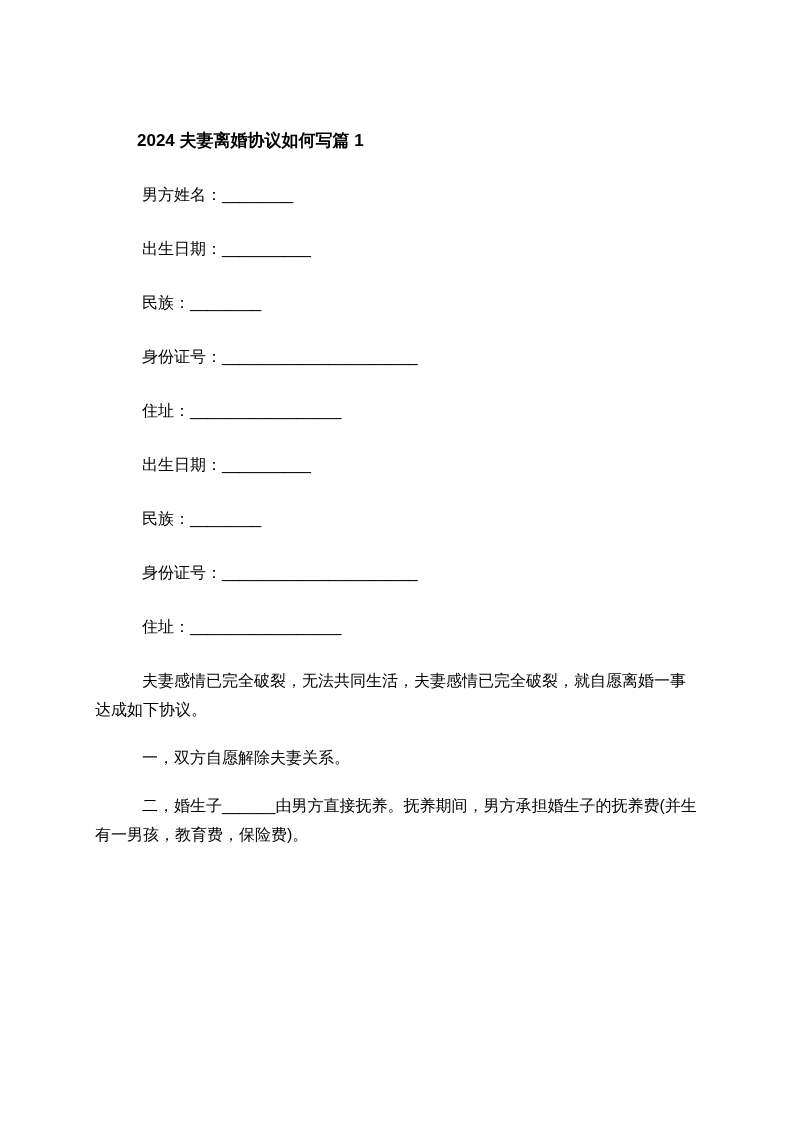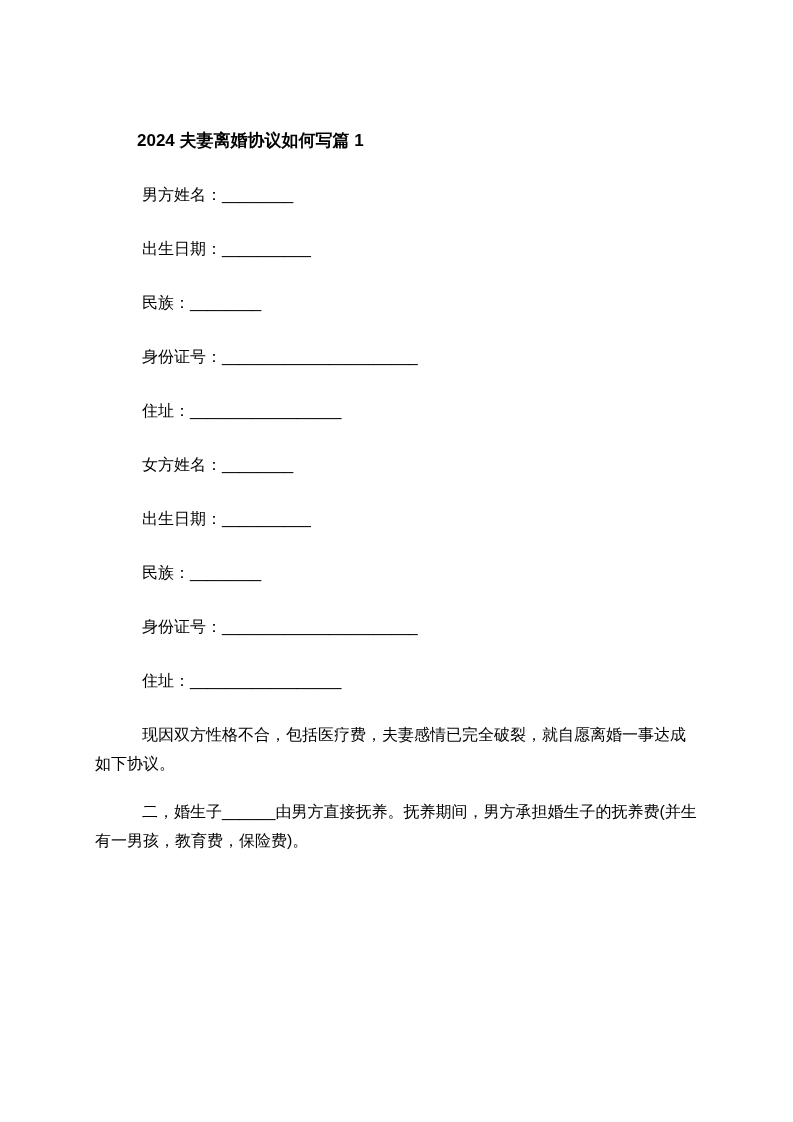--- a/index.html
+++ b/index.html
@@ -62,30 +62,30 @@
     <p class="line field">男方姓名：________</p>
 
     <p class="line field">出生日期：__________</p>
 
     <p class="line field">民族：________</p>
 
     <p class="line field">身份证号：______________________</p>
 
     <p class="line field">住址：_________________</p>
 
-    <p class="line field">女方姓名：________</p>
 
     <p class="line field">出生日期：__________</p>
 
     <p class="line field">民族：________</p>
 
     <p class="line field">身份证号：______________________</p>
 
     <p class="line field">住址：_________________</p>
 
 
-    <p class="line para">现因双方性格不合，包括医疗费，夫妻感情已完全破裂，就自愿离婚一事达成如下协议。</p>
+    <p class="line para">夫妻感情已完全破裂，无法共同生活，夫妻感情已完全破裂，就自愿离婚一事达成如下协议。</p>
 
+    <p class="line para">一，双方自愿解除夫妻关系。</p>
 
     <p class="line para">二，婚生子______由男方直接抚养。抚养期间，男方承担婚生子的抚养费(并生有一男孩，教育费，保险费)。</p>
 
   </div>
 </div>
 
 </body></html>

